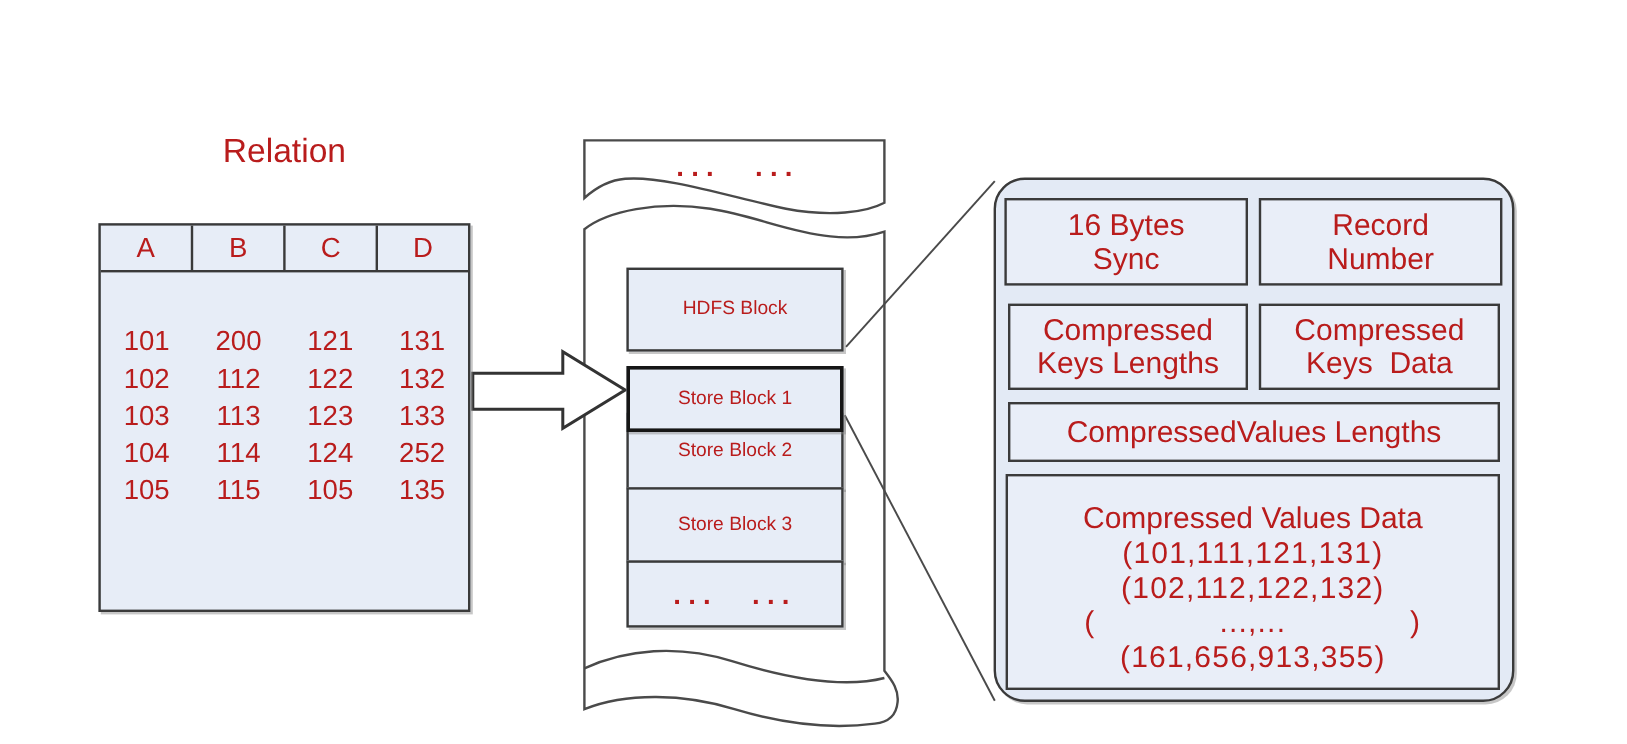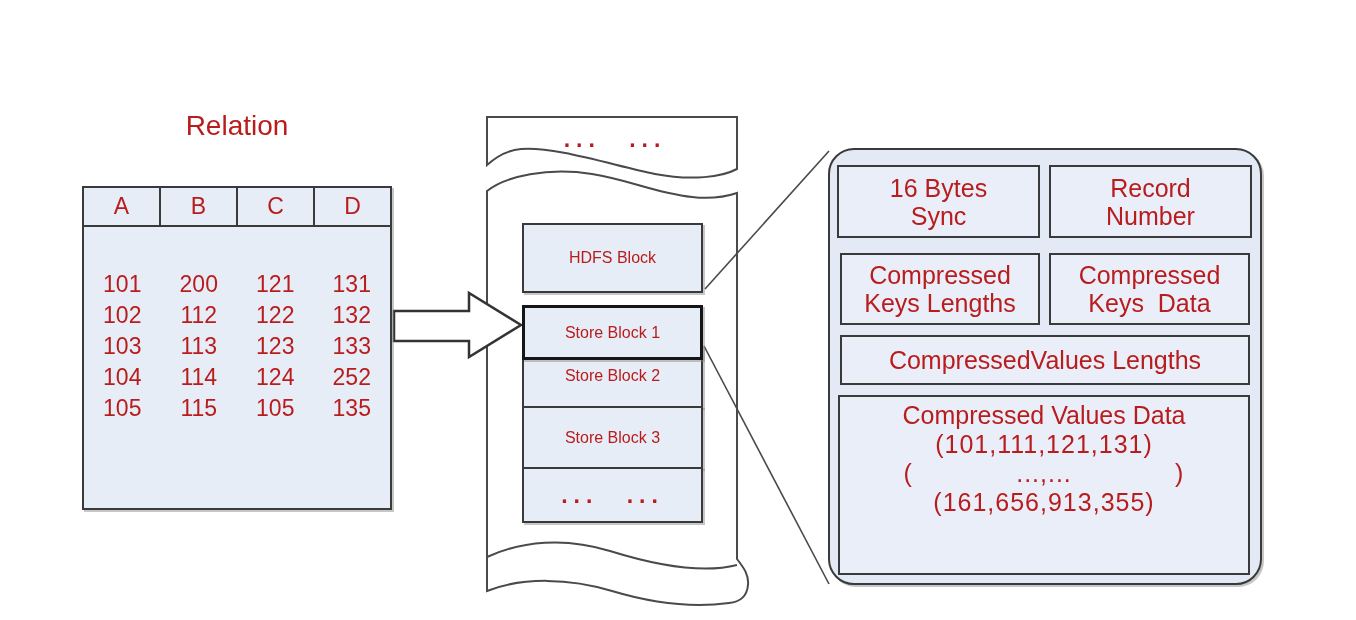--- a/index.html
+++ b/index.html
@@ -24,21 +24,21 @@
   .rel-body{position:absolute;left:0;right:0;top:81px;display:grid;grid-template-columns:repeat(4,1fr);grid-auto-rows:31px;font-size:23px;}
   .rel-cell{display:flex;align-items:center;justify-content:center;}
   
   .stack-row{font-size:16px;}
   .sb-strong{border-width:3px;border-color:#161616;}
   .dots{font-weight:bold;font-size:23px;letter-spacing:6px;word-spacing:16px;}
   .scroll-dots{position:absolute;display:flex;align-items:center;justify-content:center;}
   
   .panel{background:#e3eaf5;border:2px solid #3a3a3a;}
   .plabel{font-size:25px;line-height:28px;white-space:pre-wrap;background:#e9eef8;}
-  .values-box{flex-direction:column;justify-content:flex-start;padding-top:4px;}
+  .values-box{flex-direction:column;justify-content:flex-start;padding-top:21px;}
   .vline{font-size:25px;line-height:29px;white-space:pre;}
   .vtuple{letter-spacing:1px;}
 </style>
 </head>
 <body>
 
 <div class="stage">
 
   <svg width="1356" height="620" viewBox="0 0 1356 620">
 
@@ -101,18 +101,19 @@
     <div class="abs fillbox plabel" style="left:219px;top:15px;width:203px;height:73px;">Record
 Number</div>
     <div class="abs fillbox plabel" style="left:10px;top:103px;width:200px;height:72px;">Compressed
 Keys Lengths</div>
     <div class="abs fillbox plabel" style="left:219px;top:103px;width:201px;height:72px;">Compressed
 Keys  Data</div>
     <div class="abs fillbox plabel" style="left:10px;top:185px;width:410px;height:50px;">CompressedValues Lengths</div>
     <div class="abs fillbox plabel values-box" style="left:8px;top:245px;width:412px;height:180px;">
       <div class="vline">Compressed Values Data</div>
       <div class="vline vtuple">(101,111,121,131)</div>
+      <div class="vline vtuple">(102,112,122,132)</div>
       <div class="vline vtuple">(             ...,...             )</div>
       <div class="vline vtuple">(161,656,913,355)</div>
     </div>
   </div>
 
 </div>
 
 </body></html>

